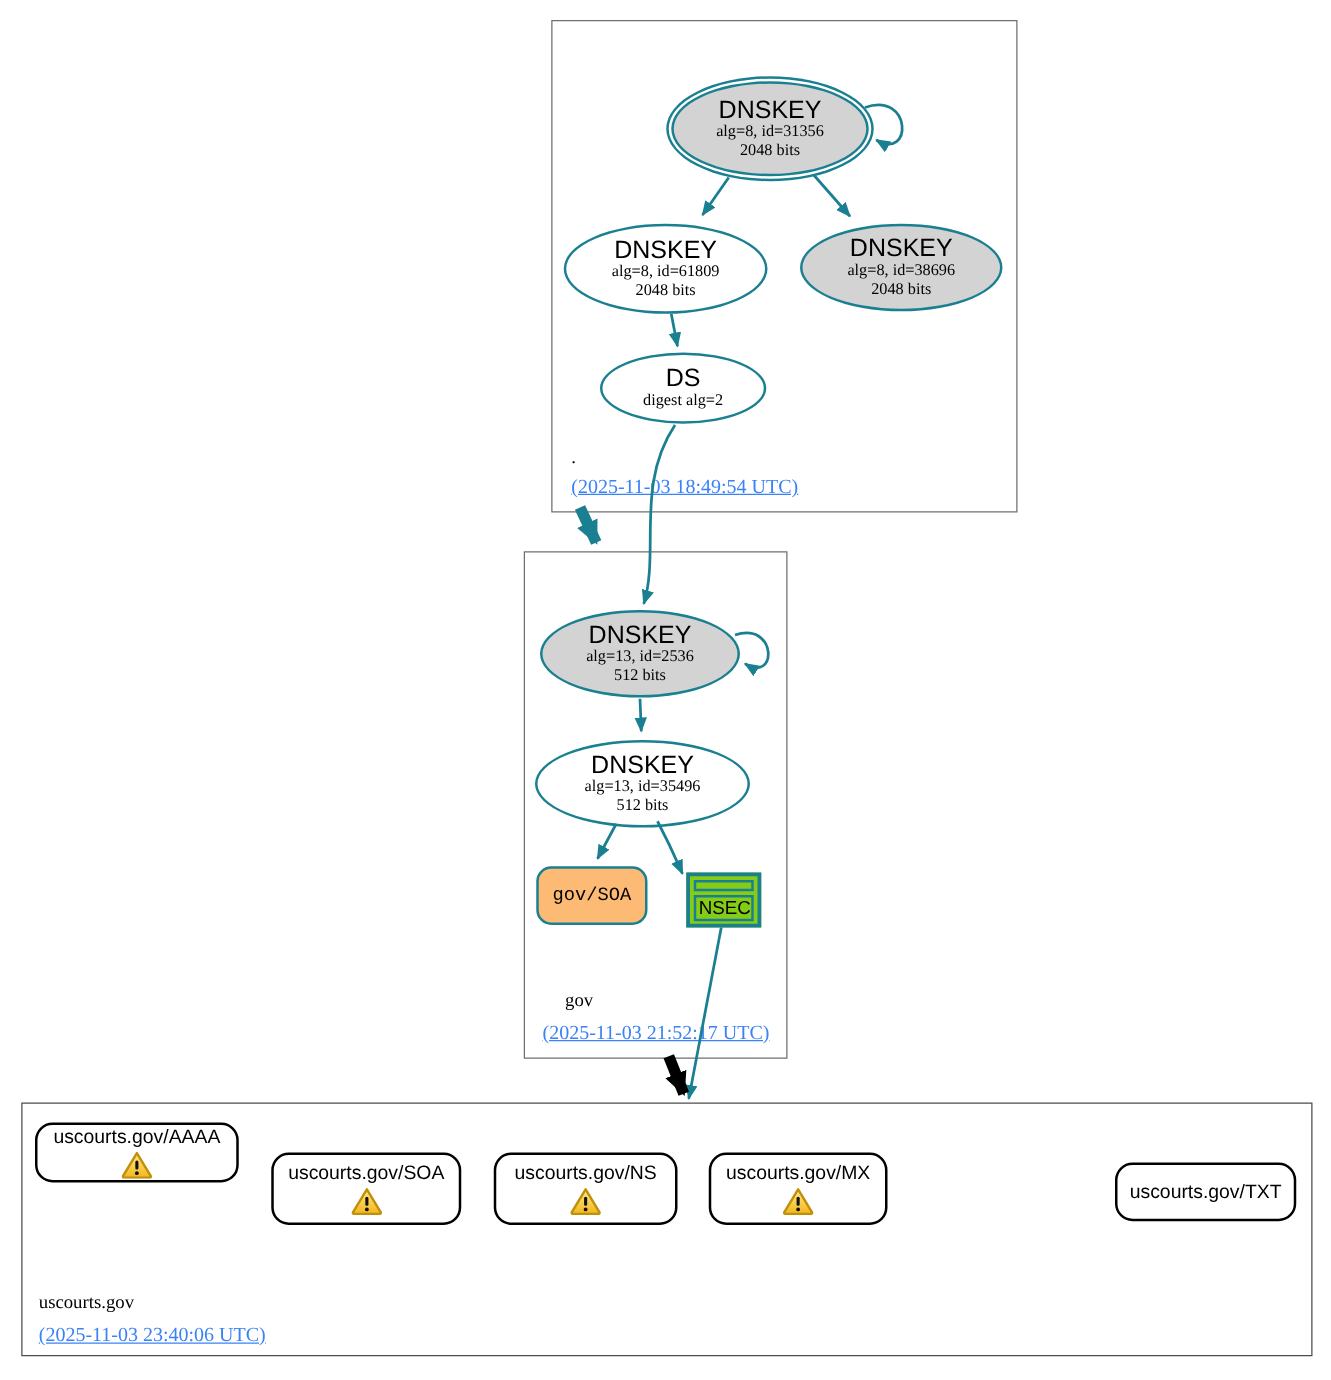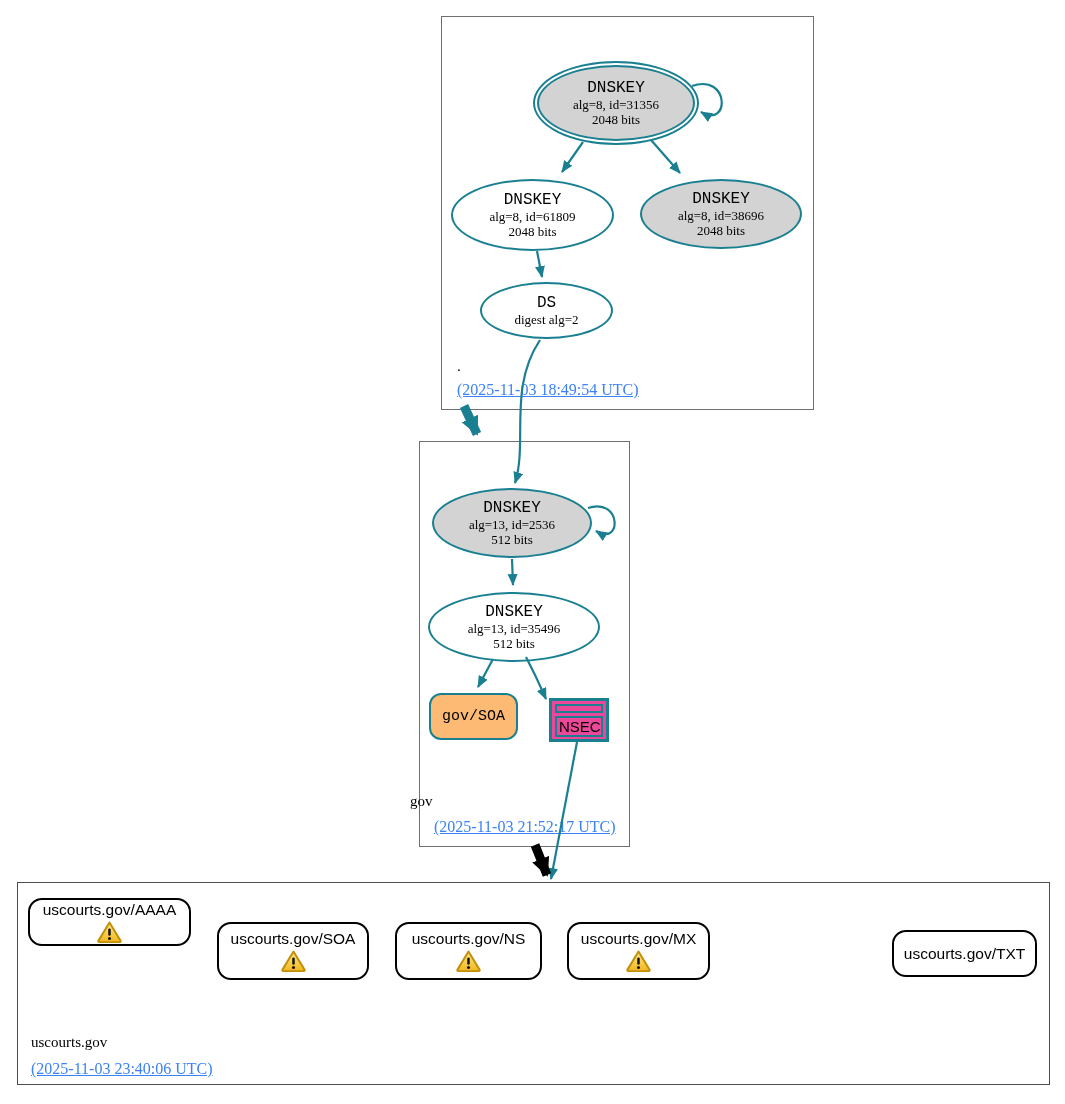--- a/index.html
+++ b/index.html
@@ -6,25 +6,25 @@
   #canvas{position:relative;width:1065px;height:1104px;background:#ffffff;overflow:hidden;
           font-family:"Liberation Sans",sans-serif;color:#000;}
   .cluster{position:absolute;border:1px solid #6f6f6f;background:transparent;z-index:1;}
   .zone-label{position:absolute;font-family:"Liberation Serif",serif;font-size:15px;color:#000;z-index:3;}
   .zone-ts{position:absolute;font-family:"Liberation Serif",serif;font-size:16px;color:#3b82f6;z-index:3;text-decoration:underline;}
   .ellipse{position:absolute;border:2px solid #1A8091;border-radius:50%;background:#fff;
            display:flex;flex-direction:column;align-items:center;justify-content:center;
            text-align:center;z-index:3;box-sizing:border-box;}
   .ellipse.gray{background:#D3D3D3;}
   .ellipse.ksk-ring{box-shadow:0 0 0 2px #ffffff,0 0 0 4px #1A8091;}
-  .n-title{font-family:Liberation Mono, monospace;font-size:16px;line-height:18px;}
+  .n-title{font-family:Liberation Sans, sans-serif;font-size:20px;line-height:18px;}
   .n-detail{font-family:"Liberation Serif",serif;font-size:13px;line-height:15px;}
   .roundrect{position:absolute;border:2px solid #1A8091;border-radius:12px;background:#fdba74;
              display:flex;align-items:center;justify-content:center;font-size:15px;z-index:3;box-sizing:border-box;font-family:Liberation Mono, monospace;}
-  .nsec{position:absolute;border:3px solid #1A8091;background:#ec4899;padding:3px;z-index:3;box-sizing:border-box;}
+  .nsec{position:absolute;border:3px solid #1A8091;background:#84cc16;padding:3px;z-index:3;box-sizing:border-box;}
   .nsec-band{height:9px;border:2px solid #1A8091;box-sizing:border-box;}
   .nsec-cell{margin-top:3px;border:2px solid #1A8091;box-sizing:border-box;text-align:center;
              font-size:15px;line-height:17px;padding:0 2px;}
   .rrset{position:absolute;border:2px solid #000;border-radius:14px;background:#fff;
          display:flex;flex-direction:column;align-items:center;justify-content:center;
          font-size:15.5px;z-index:3;box-sizing:border-box;padding:2px 6px;}
   .rrset .lbl{white-space:nowrap;}
   .warn{margin-top:1px;line-height:0;}
   #edges{position:absolute;left:0;top:0;z-index:4;pointer-events:none;}
   .hiddefs{position:absolute;width:0;height:0;}
@@ -42,21 +42,21 @@
       </linearGradient>
     </defs>
   </svg>
 
   <div class="cluster" style="left:441px;top:16px;width:371px;height:392px;"></div>
   <div class="cluster" style="left:419px;top:441px;width:209px;height:404px;"></div>
   <div class="cluster" style="left:17px;top:882px;width:1031px;height:201px;border-color:#4d4d4d;"></div>
 
   <div class="zone-label" style="left:457px;top:358px;">.</div>
   <div class="zone-ts" style="left:457px;top:381px;">(2025-11-03 18:49:54 UTC)</div>
-  <div class="zone-label" style="left:410px;top:793px;">gov</div>
+  <div class="zone-label" style="left:452px;top:793px;">gov</div>
   <div class="zone-ts" style="left:434px;top:818px;">(2025-11-03 21:52:17 UTC)</div>
   <div class="zone-label" style="left:31px;top:1034px;">uscourts.gov</div>
   <div class="zone-ts" style="left:31px;top:1060px;">(2025-11-03 23:40:06 UTC)</div>
 
   <svg id="edges" width="1065" height="1104">
     <defs>
       <marker id="ah" markerUnits="userSpaceOnUse" markerWidth="14" markerHeight="12" refX="11" refY="5" orient="auto">
         <path d="M0,0 L12,5 L0,10 z" fill="#1A8091"></path>
       </marker>
       <marker id="ahb" markerUnits="userSpaceOnUse" markerWidth="26" markerHeight="22" refX="17" refY="9" orient="auto">

